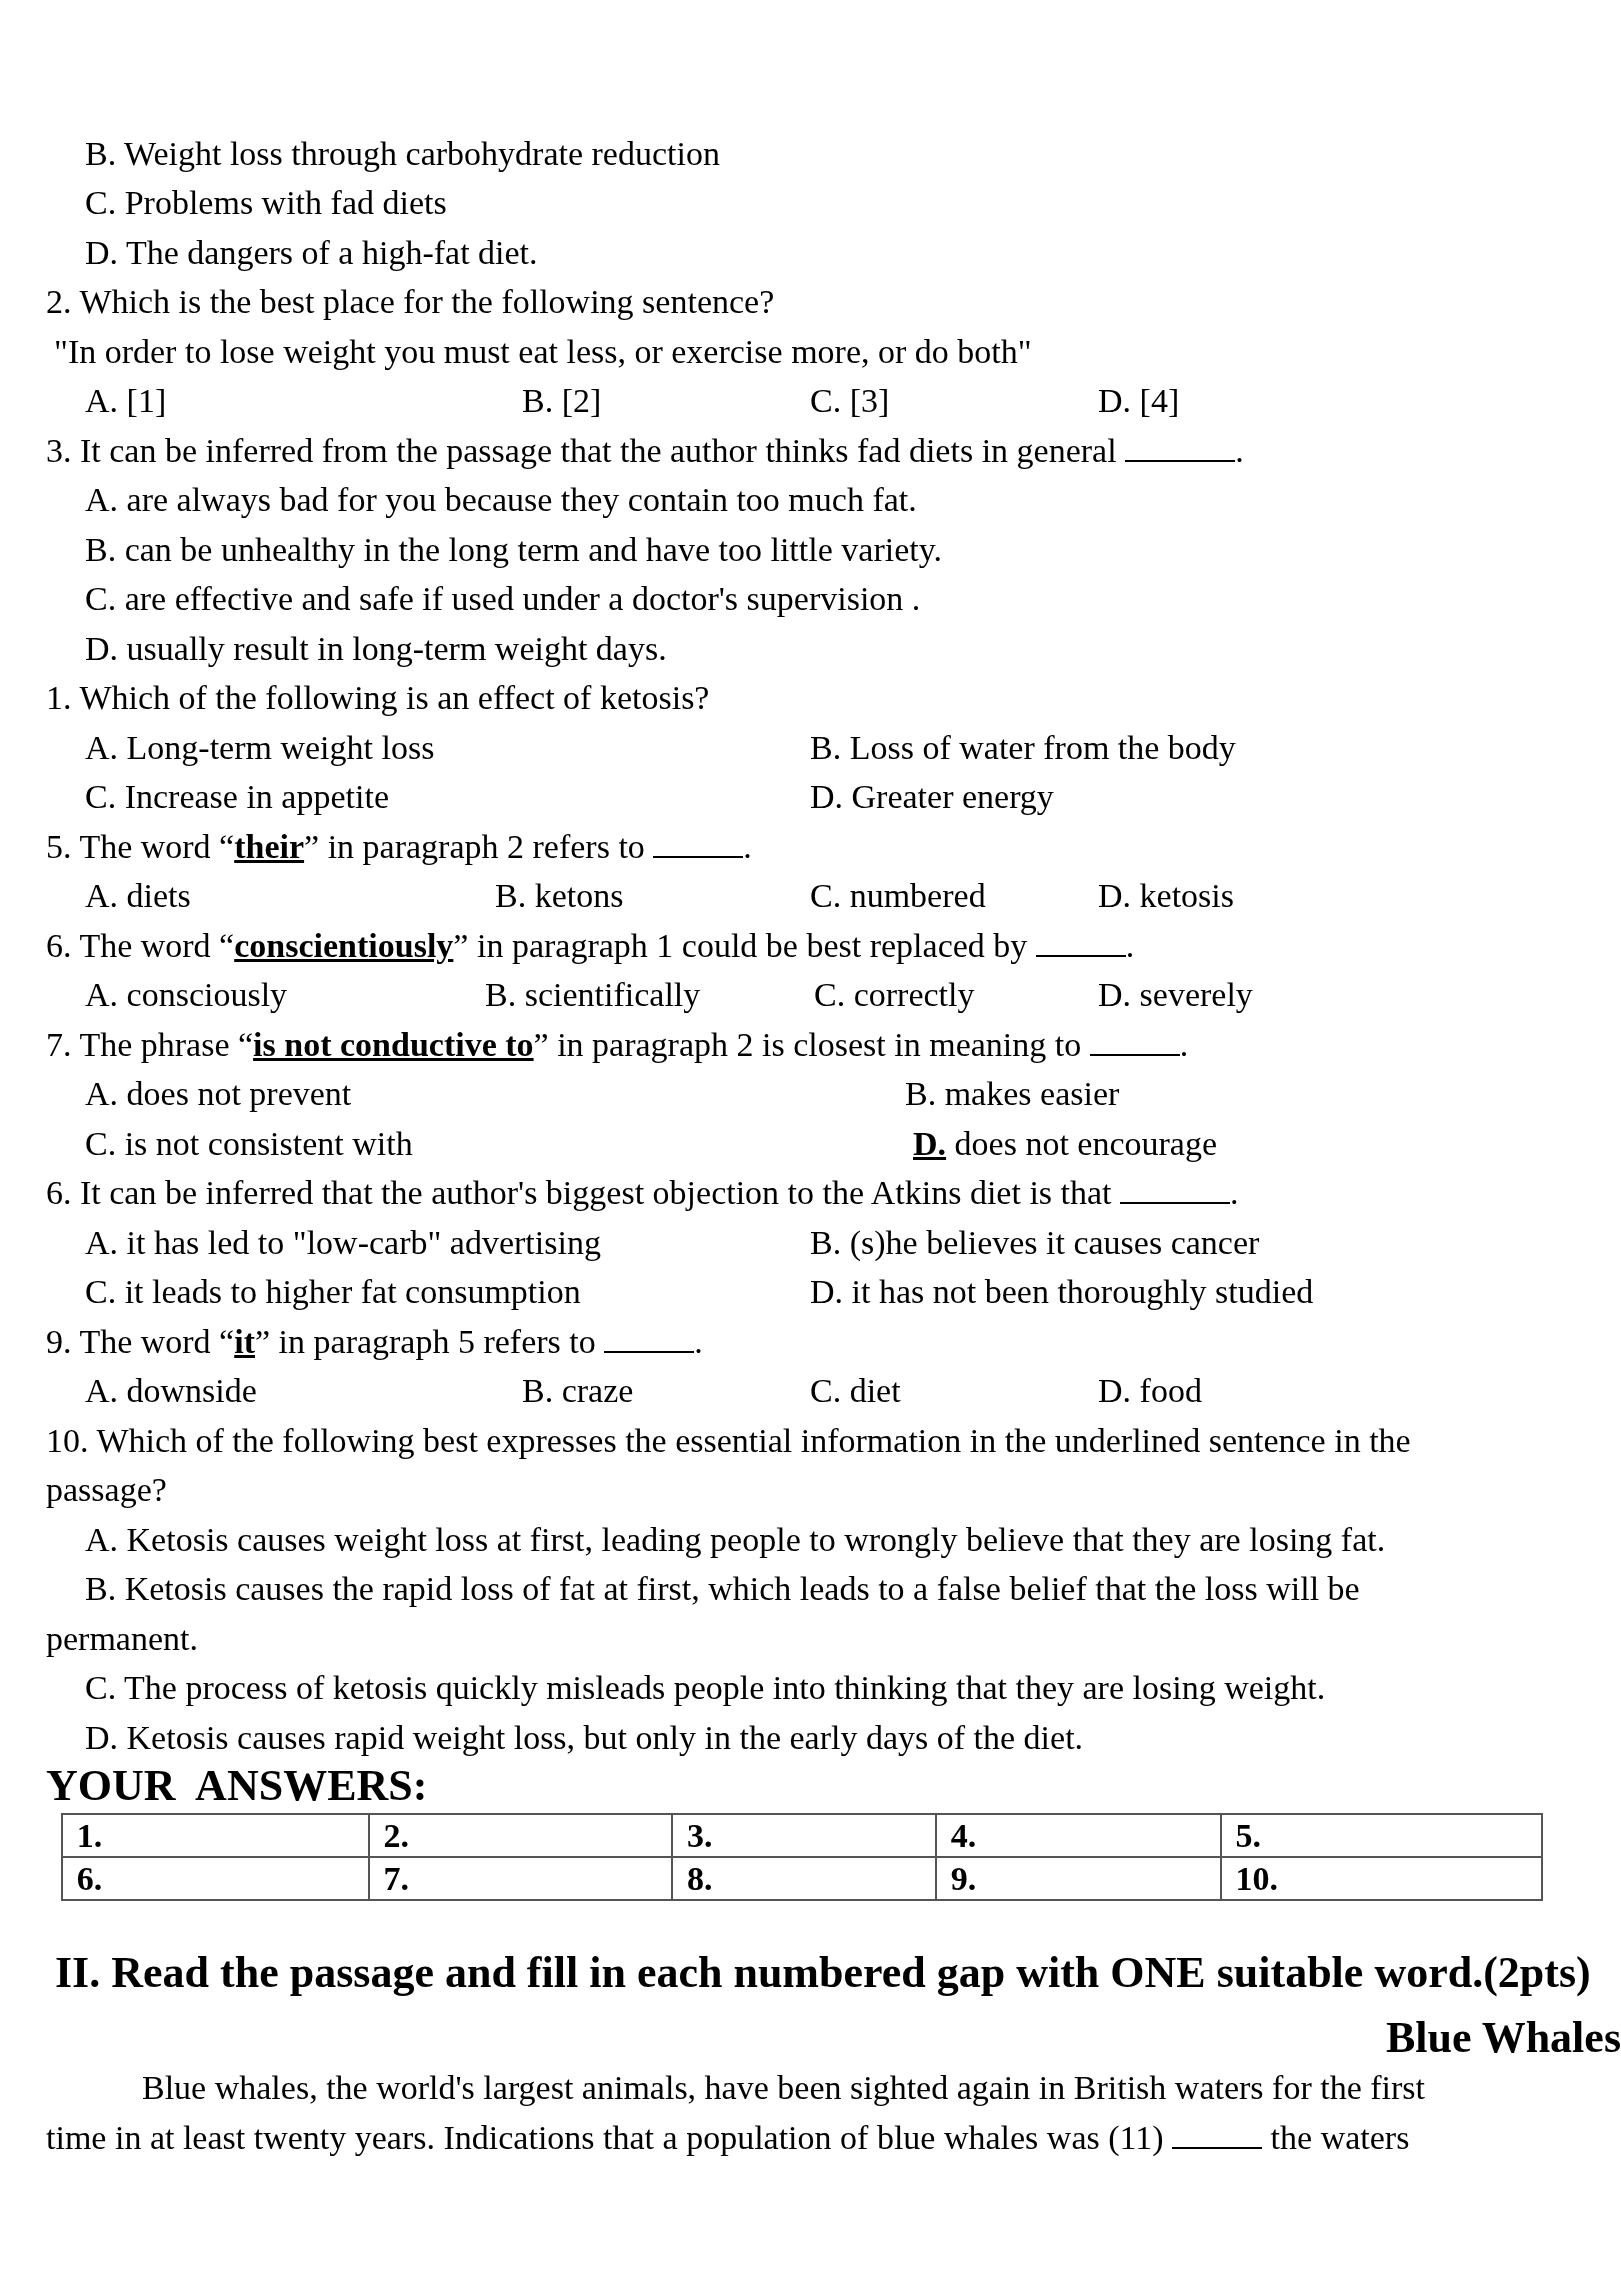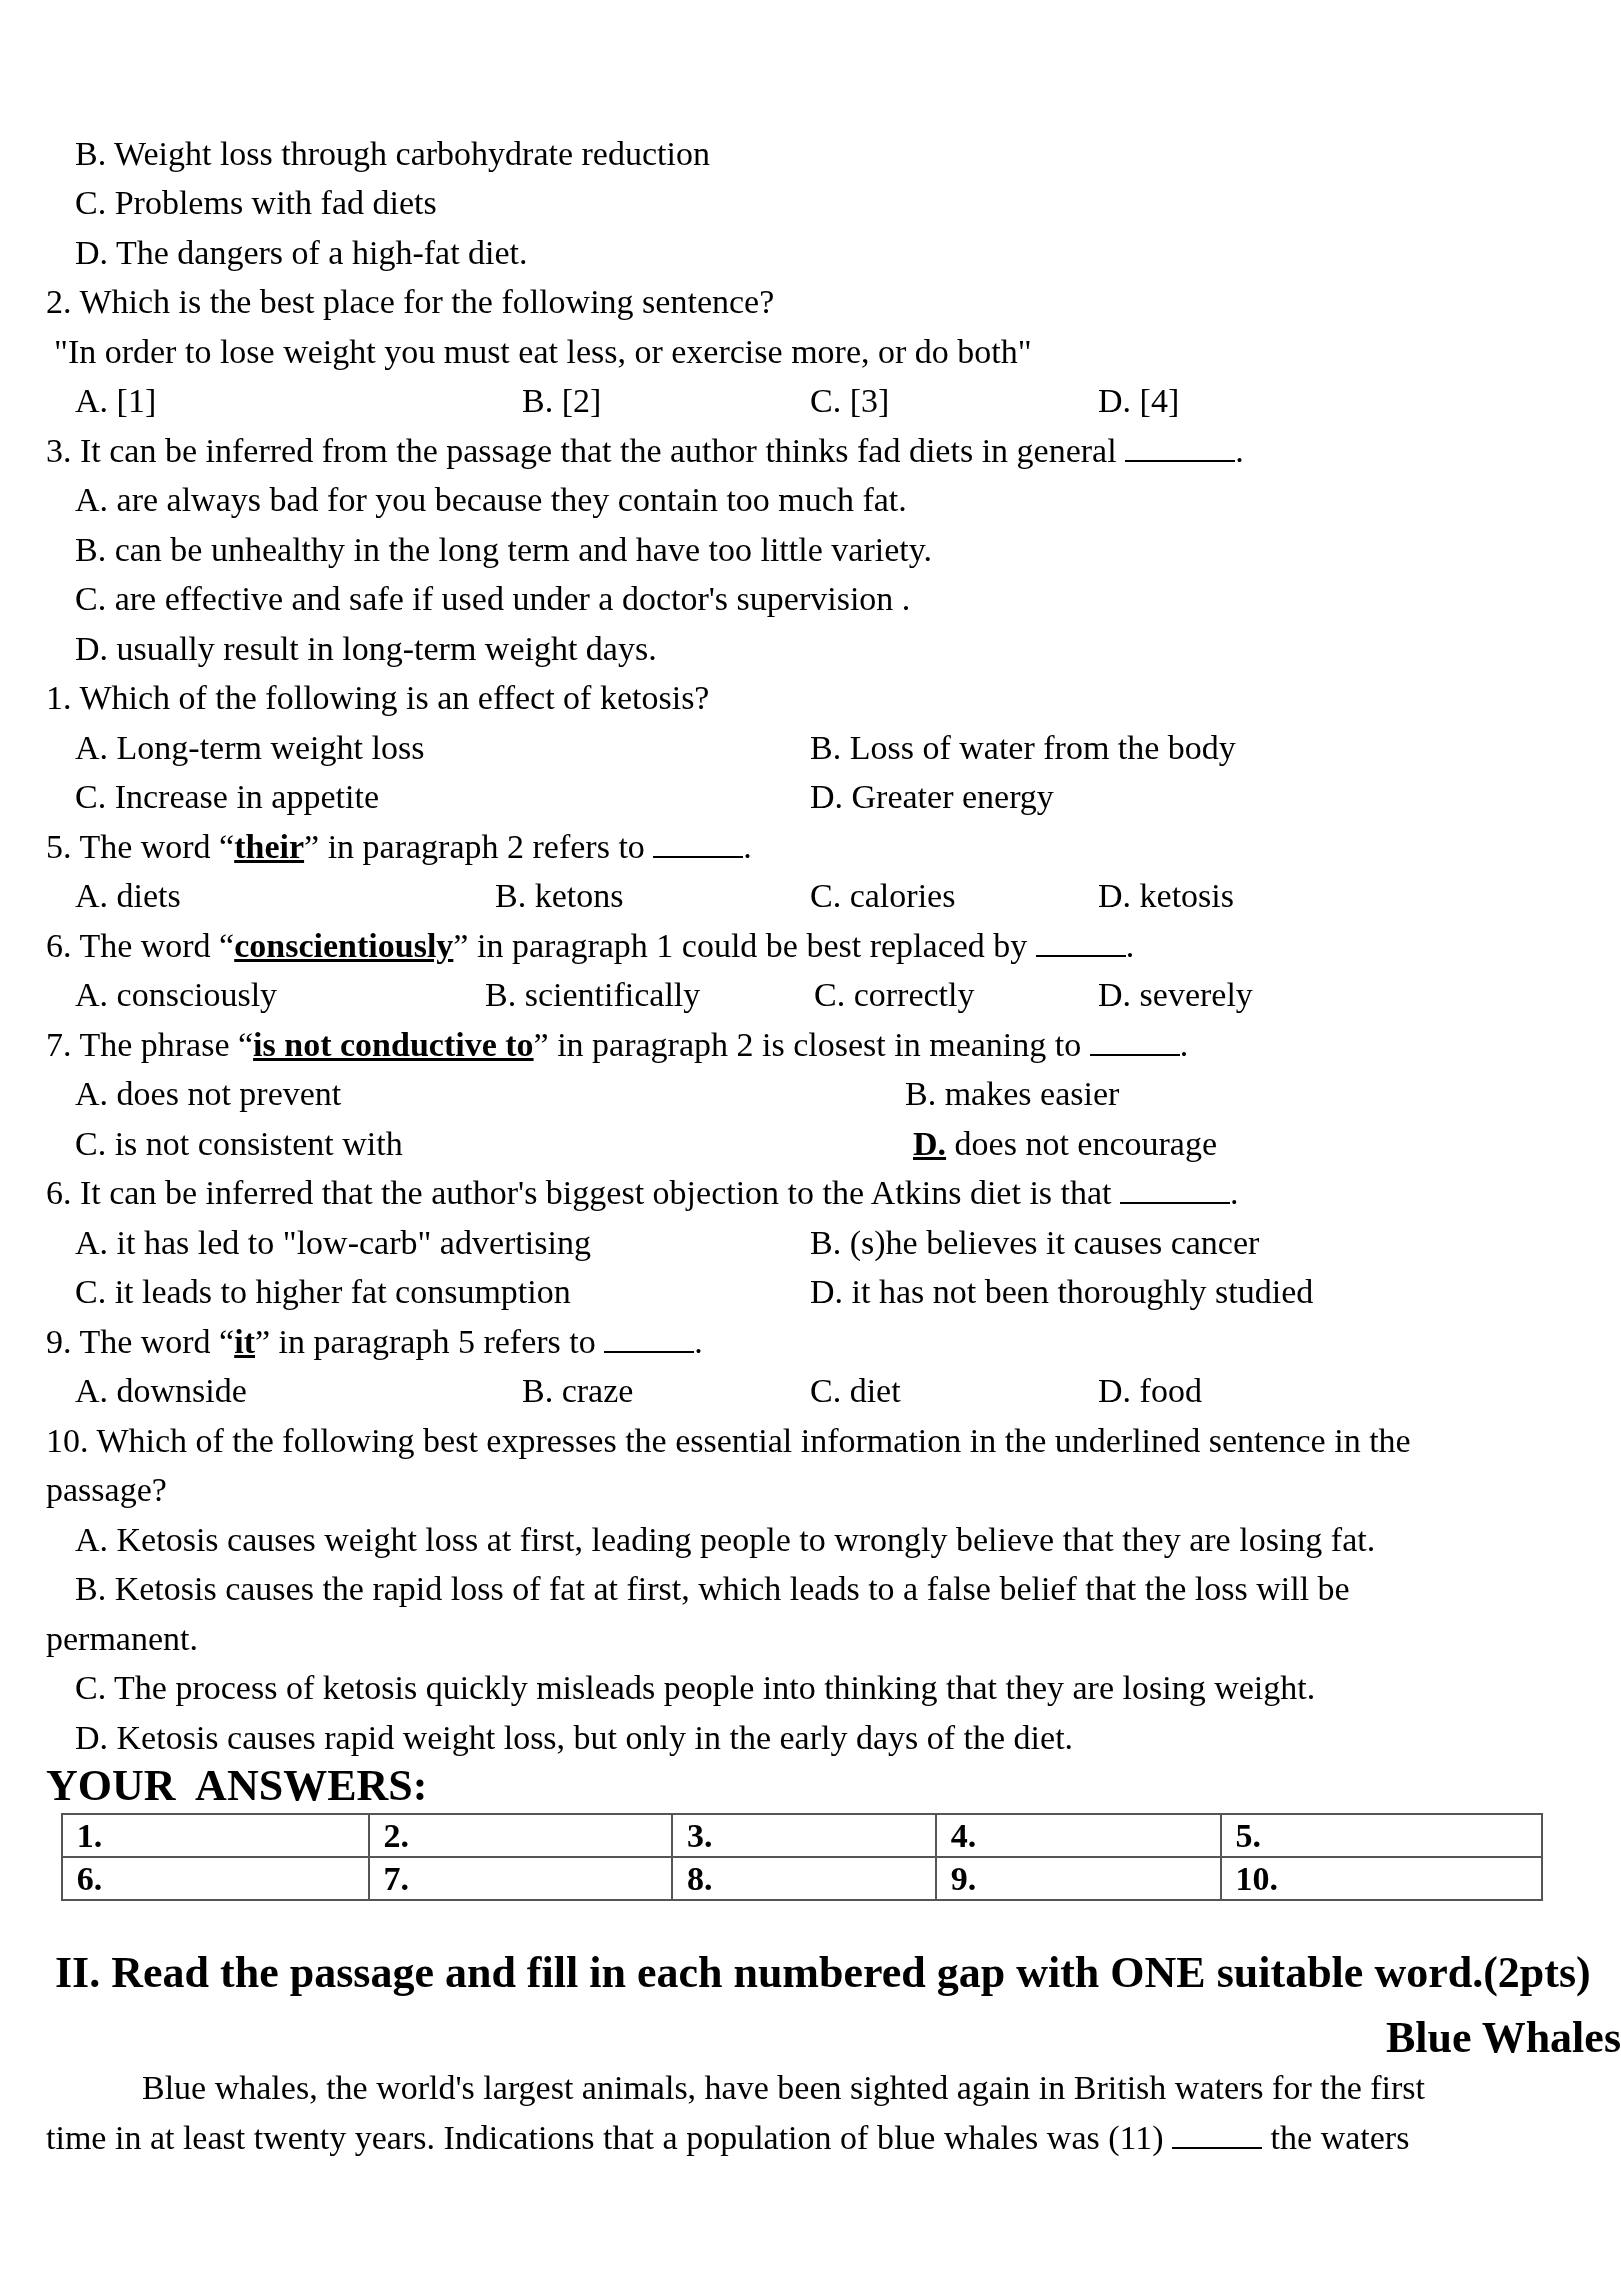--- a/index.html
+++ b/index.html
@@ -1,20 +1,20 @@
 <!DOCTYPE html>
 <html><head>
 <meta charset="utf-8">
 <style>
   html, body { margin: 0; padding: 0; background: #ffffff; }
   body { width: 1621px; height: 2293px; position: relative; overflow: hidden;
          font-family: "Liberation Serif", "DejaVu Serif", serif; color: #000; }
   .line { position: absolute; font-size: 34px; line-height: 39px; white-space: nowrap; }
   .q  { left: 46px; }
-  .o  { left: 75px; }
+  .o  { left: 85px; }
   b, .bold { font-weight: bold; text-decoration: underline; }
   .blank { display: inline-block; border-bottom: 2px solid #000; height: 29px; vertical-align: baseline; }
   .blank.w6 { width: 110px; }
   .blank.w5 { width: 90px; }
   .heading { position: absolute; font-size: 44px; line-height: 39px; font-weight: bold; white-space: nowrap; }
   table.ans { position: absolute; left: 61px; top: 1813px; border-collapse: collapse; }
   table.ans td { border: 2px solid #555; height: 41px; padding: 0 0 0 13.7px; vertical-align: middle;
                  font-size: 34px; font-weight: bold; line-height: 39px; }
   .center { left: 0; width: 1621px; text-align: right; }
 </style>
@@ -46,21 +46,21 @@
 <div class="line" style="top:728px;left:810px">B. Loss of water from the body</div>
 <div class="line o" style="top:777px">C. Increase in appetite</div>
 <div class="line" style="top:777px;left:810px">D. Greater energy</div>
 
 <div class="line q" style="top:827px">
   <span>5. The word “</span><b>their</b><span>” in paragraph 2 refers to</span>
   <span class="blank w5"></span><span>.</span>
 </div>
 <div class="line o" style="top:876px"><span>A.</span><span> diets</span></div>
 <div class="line" style="top:876px;left:495px">B. ketons</div>
-<div class="line" style="top:876px;left:810px">C. calories</div>
+<div class="line" style="top:876px;left:810px">C. numbered</div>
 <div class="line" style="top:876px;left:1098px">D. ketosis</div>
 
 <div class="line q" style="top:926px">
   <span>6. The word “</span><b>conscientiously</b><span>” in paragraph 1 could be best replaced by</span>
   <span class="blank w5"></span><span>.</span>
 </div>
 <div class="line o" style="top:975px">A. consciously</div>
 <div class="line" style="top:975px;left:485px">B. scientifically</div>
 <div class="line" style="top:975px;left:814px">C. correctly</div>
 <div class="line" style="top:975px;left:1098px">D. severely</div>

